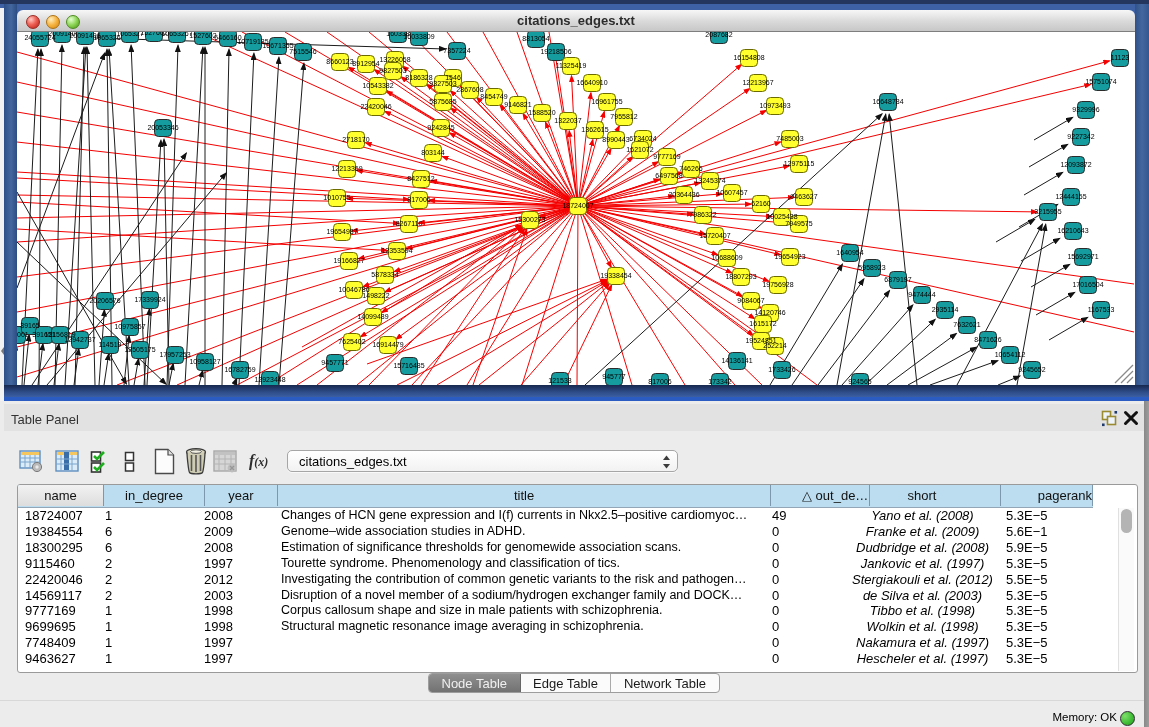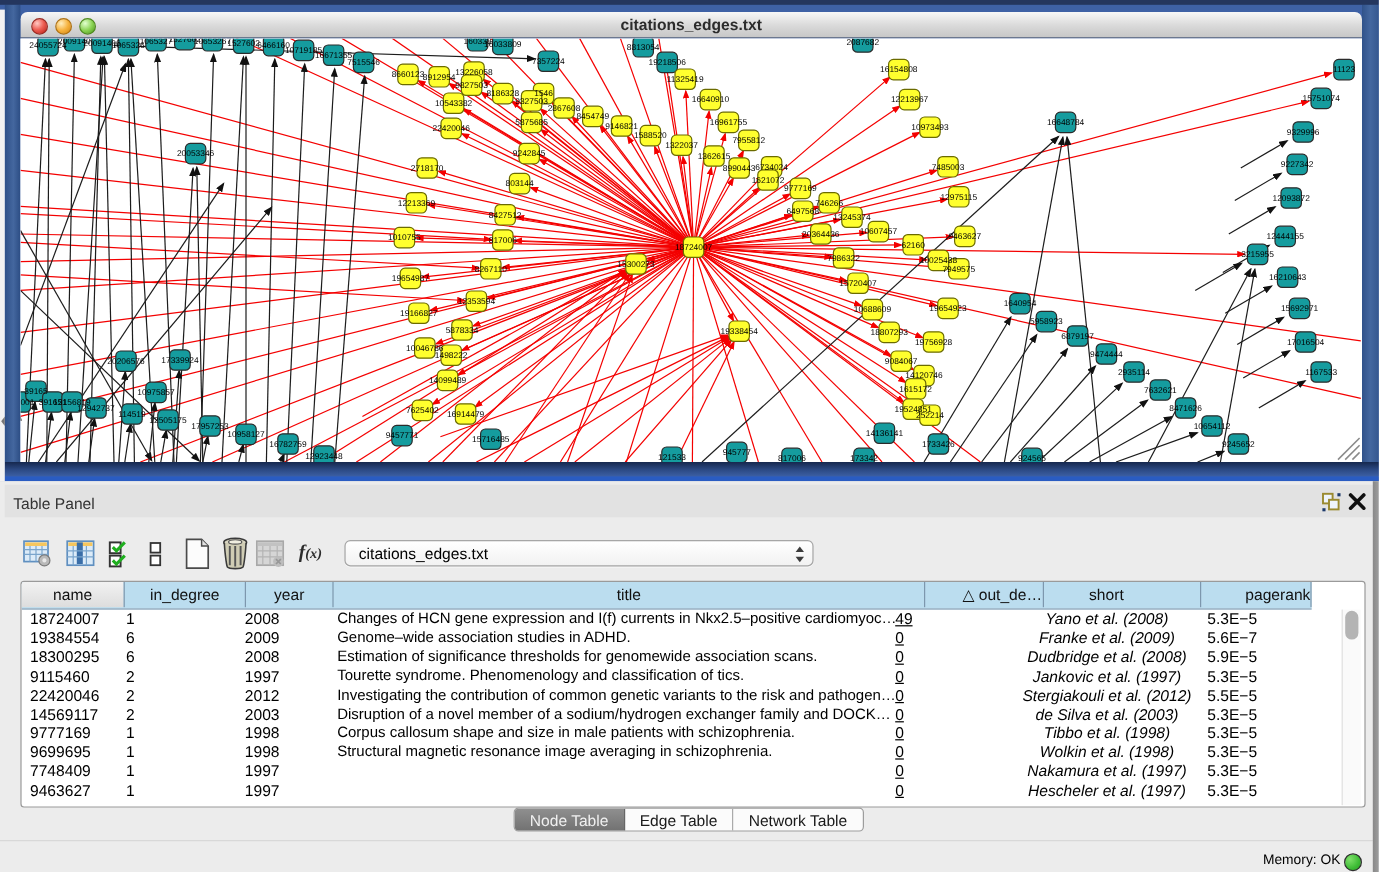--- a/index.html
+++ b/index.html
@@ -35,21 +35,21 @@
  border:1px solid #a6a6a6;border-radius:5px;box-sizing:border-box;box-shadow:0 1px 0 rgba(255,255,255,.7);}
 #combo span{position:absolute;left:11px;top:3px;font-size:13px;color:#000;}
 
 #tbl{left:17px;top:83px;width:1121px;height:189px;background:#fff;border:1px solid #9a9a9a;box-sizing:border-box;border-radius:3px;overflow:hidden;}
 #thead{position:absolute;left:0;top:0;width:1075px;height:22px;background:#bbddef;border-bottom:1px solid #93a6b8;}
 .th{position:absolute;top:0;height:21px;line-height:21px;font-size:13px;color:#111;text-align:center;
  border-right:1px solid #7d97ad;box-sizing:border-box;}
 .tr{position:absolute;left:0;width:1100px;height:15.9px;font-size:13px;color:#000;}
 .c{position:absolute;top:0;line-height:15.5px;white-space:nowrap;}
 .cname{left:7px;} .cind{left:87px;} .cyear{left:186px;} .ctitle{left:263px;}
-.cout{left:728px;text-decoration:underline;} .ctitle{font-size:12.5px;} .cshort{left:826px;width:157px;text-align:center;font-style:italic;} .cpr{left:988px;}
+.cout{left:754px;} .ctitle{font-size:12.5px;} .cshort{left:826px;width:157px;text-align:center;font-style:italic;} .cpr{left:988px;}
 #vscroll{position:absolute;right:3px;top:23px;width:15px;height:163px;background:#fafafa;
  border-left:1px solid #e0e0e0;}
 #vthumb{position:absolute;left:2px;top:1px;width:11px;height:24px;background:#b4b4b4;border-radius:6px;}
 
 #tabs{left:428px;top:272px;height:20px;border:1px solid #9d9d9d;border-radius:4px;
  background:#fbfbfb;box-sizing:border-box;display:flex;overflow:hidden;}
 .tab{height:20px;line-height:19px;font-size:13px;color:#1a1a1a;padding:0 12.5px;border-right:1px solid #aaa;}
 .tab.sel{background:linear-gradient(#8f8f8f,#6f6f6f);color:#f0f0f0;border-right:1px solid #666;}
 .tab:last-child{border-right:none;}
 #membar{left:0px;top:299px;width:1144px;height:27px;background:#ececec;border-top:1px solid #d8d8d8;}
@@ -634,21 +634,21 @@
         <span class="c cshort">Yano et al. (2008)</span>
         <span class="c cpr">5.3E−5</span>
       </div>
 <div class="tr" style="top:38.9px">
         <span class="c cname">19384554</span>
         <span class="c cind">6</span>
         <span class="c cyear">2009</span>
         <span class="c ctitle">Genome–wide association studies in ADHD.</span>
         <span class="c cout">0</span>
         <span class="c cshort">Franke et al. (2009)</span>
-        <span class="c cpr">5.6E−7</span>
+        <span class="c cpr">5.6E−1</span>
       </div>
 <div class="tr" style="top:54.8px">
         <span class="c cname">18300295</span>
         <span class="c cind">6</span>
         <span class="c cyear">2008</span>
         <span class="c ctitle">Estimation of significance thresholds for genomewide association scans.</span>
         <span class="c cout">0</span>
         <span class="c cshort">Dudbridge et al. (2008)</span>
         <span class="c cpr">5.9E−5</span>
       </div>

